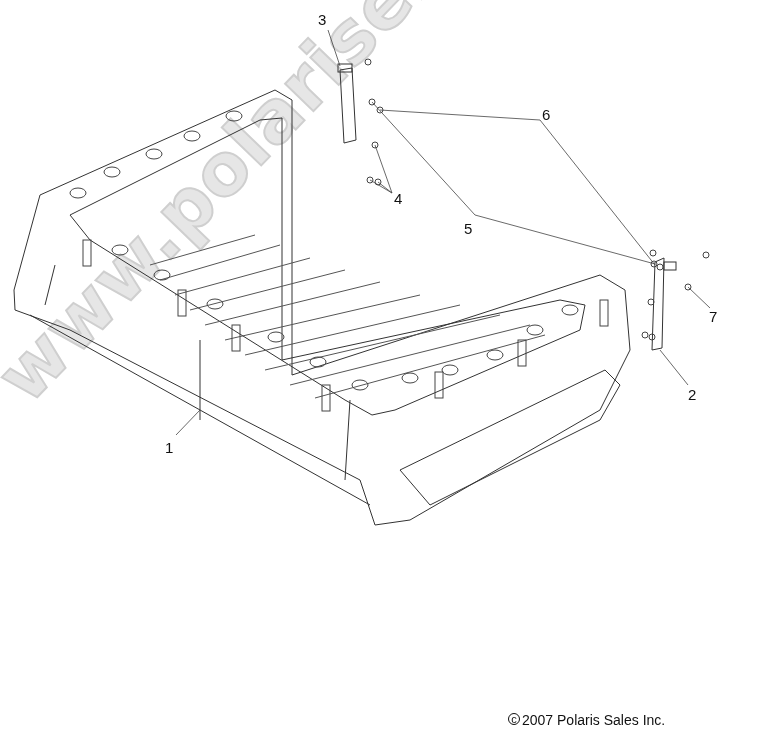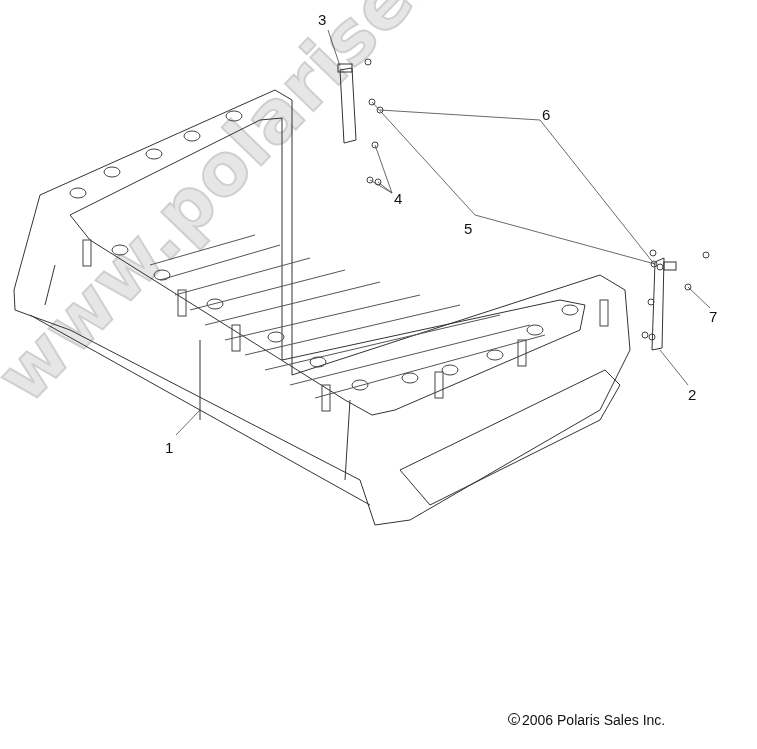--- a/index.html
+++ b/index.html
@@ -115,14 +115,14 @@
 
 <span class="callout" style="left:165px;top:440px;">1</span>
 <span class="callout" style="left:688px;top:387px;">2</span>
 <span class="callout" style="left:318px;top:12px;">3</span>
 <span class="callout" style="left:394px;top:191px;">4</span>
 <span class="callout" style="left:464px;top:221px;">5</span>
 <span class="callout" style="left:542px;top:107px;">6</span>
 <span class="callout" style="left:709px;top:309px;">7</span>
 
 <div class="copyright">
-  <span class="c">c</span><span>2006 Polaris Sales Inc.</span>
+  <span class="c">c</span><span>2007 Polaris Sales Inc.</span>
 </div>
 
 </body></html>

